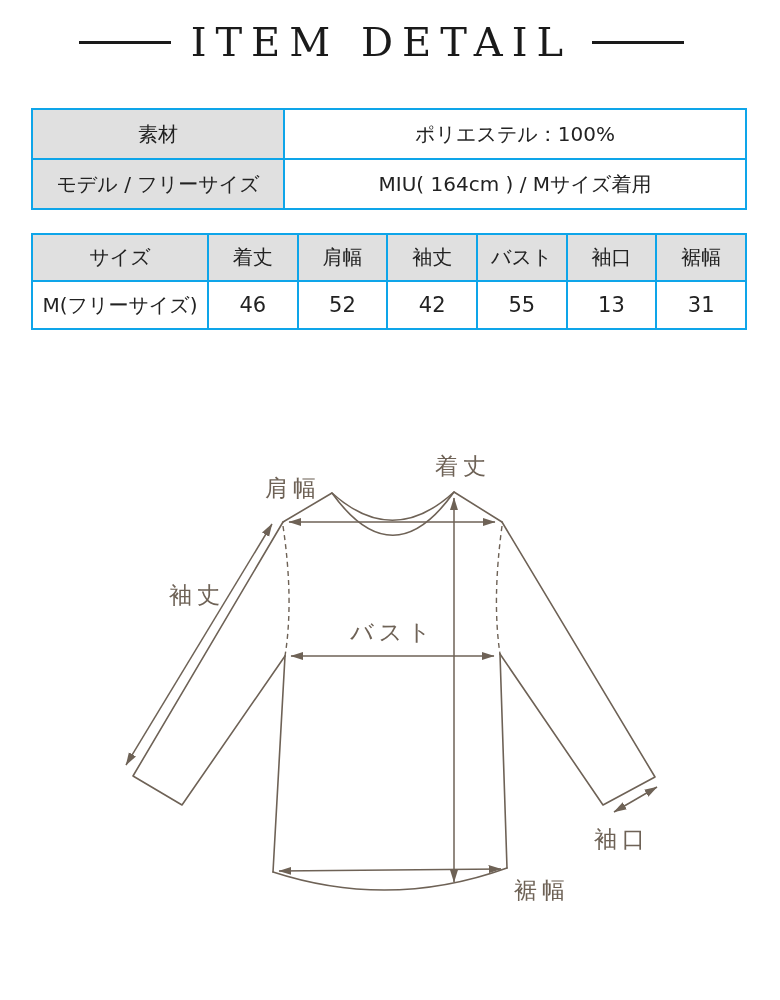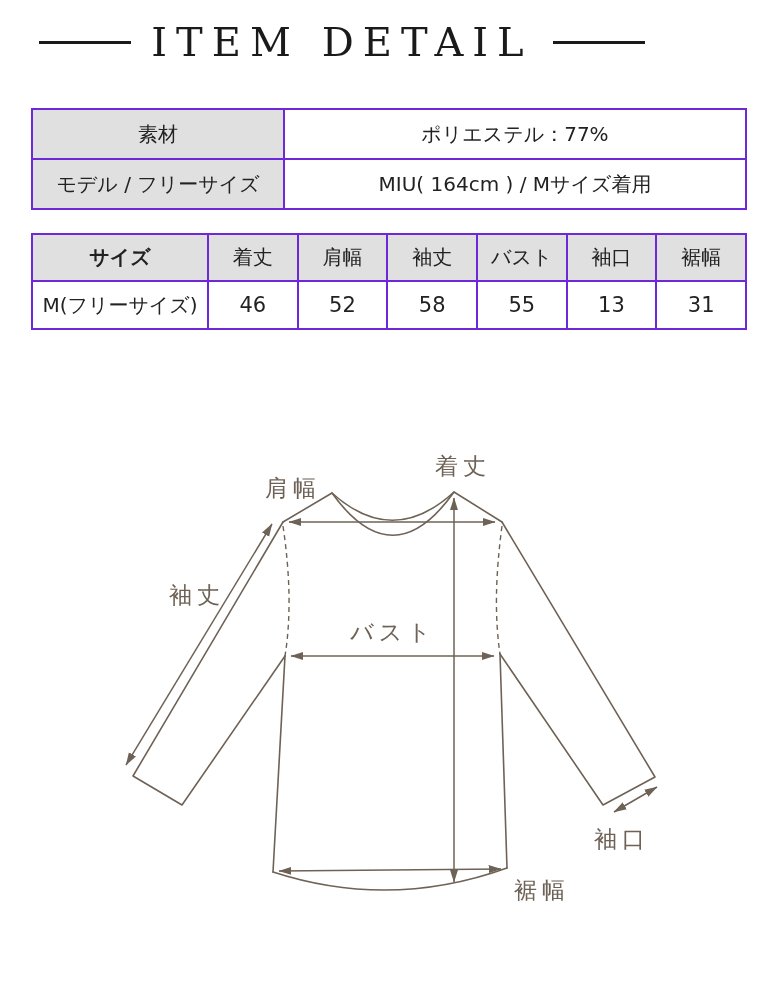--- a/index.html
+++ b/index.html
@@ -3,40 +3,40 @@
 <meta charset="utf-8">
 <style>
   html,body{margin:0;padding:0;background:#ffffff;}
   .canvas{
     position:relative;width:780px;height:1000px;background:#ffffff;overflow:hidden;
     font-family:"DejaVu Sans","Liberation Sans",sans-serif;color:#222222;
   }
   
   .title-row{
     position:absolute;left:0;top:14px;width:684px;height:56px;
-    display:flex;align-items:center;justify-content:center;gap:20px;
+    display:flex;align-items:center;justify-content:flex-end;gap:20px;
   }
   .title-dash{display:block;width:92px;height:3px;background:#1a1a1a;}
   .page-title{
     margin:0;font-family:"DejaVu Serif","Liberation Serif",serif;
     font-size:40px;font-weight:500;color:#1a1a1a;
     letter-spacing:9px;white-space:nowrap;line-height:52px;
   }
   
   table{border-collapse:collapse;table-layout:fixed;}
   .info-table{position:absolute;left:31px;top:108px;width:716px;}
   .size-table{position:absolute;left:31px;top:233px;width:716px;}
-  td,th{border:2px solid #6d28d9;text-align:center;vertical-align:middle;
+  td,th{border:2px solid #0ea5e9;text-align:center;vertical-align:middle;
         font-weight:normal;overflow:hidden;white-space:nowrap;}
   .th-cell{background:#e0e0e0;}
   .info-table td{height:46px;font-size:20px;}
   .info-table .col-label{width:248px;}
   .size-table th{height:43px;font-size:20px;}
   .size-table td{height:44px;font-size:21px;margin-left:12px;}
-  .size-table .col-size{width:172px;font-weight:bold;}
+  .size-table .col-size{width:172px;}
   .size-table td.size-name{font-size:20px;}
   
   .diagram{position:absolute;left:0;top:430px;width:780px;height:520px;}
   .garment{stroke:#6e6256;fill:none;stroke-width:1.6;stroke-linejoin:round;stroke-linecap:round;}
   .garment-dashed{stroke:#6e6256;fill:none;stroke-width:1.4;stroke-dasharray:5 4;}
   .measure{stroke:#6e6256;fill:none;stroke-width:1.5;}
   .arrowhead{fill:#6e6256;}
   .dim-label{
     font-family:"DejaVu Sans","Liberation Sans",sans-serif;
     font-size:23px;fill:#6e6256;letter-spacing:5px;text-anchor:middle;
@@ -50,21 +50,21 @@
   <div class="title-row">
     <span class="title-dash"></span>
     <h1 class="page-title">ITEM DETAIL</h1>
     <span class="title-dash"></span>
   </div>
 
   <table class="info-table">
     <tbody>
       <tr>
         <td class="th-cell col-label">素材</td>
-        <td>ポリエステル：77%</td>
+        <td>ポリエステル：100%</td>
       </tr>
       <tr>
         <td class="th-cell col-label">モデル / フリーサイズ</td>
         <td>MIU( 164cm ) / Mサイズ着用</td>
       </tr>
     </tbody>
   </table>
 
   <table class="size-table">
     <thead>
@@ -76,21 +76,21 @@
         <th class="th-cell">バスト</th>
         <th class="th-cell">袖口</th>
         <th class="th-cell">裾幅</th>
       </tr>
     </thead>
     <tbody>
       <tr>
         <td class="size-name">M(フリーサイズ)</td>
         <td>46</td>
         <td>52</td>
-        <td>58</td>
+        <td>42</td>
         <td>55</td>
         <td>13</td>
         <td>31</td>
       </tr>
     </tbody>
   </table>
 
   <svg class="diagram" viewBox="0 430 780 520" xmlns="http://www.w3.org/2000/svg">
     <defs>
       <marker id="arr" viewBox="0 0 12 10" refX="11.5" refY="5" markerWidth="13" markerHeight="11" orient="auto-start-reverse" markerUnits="userSpaceOnUse">

